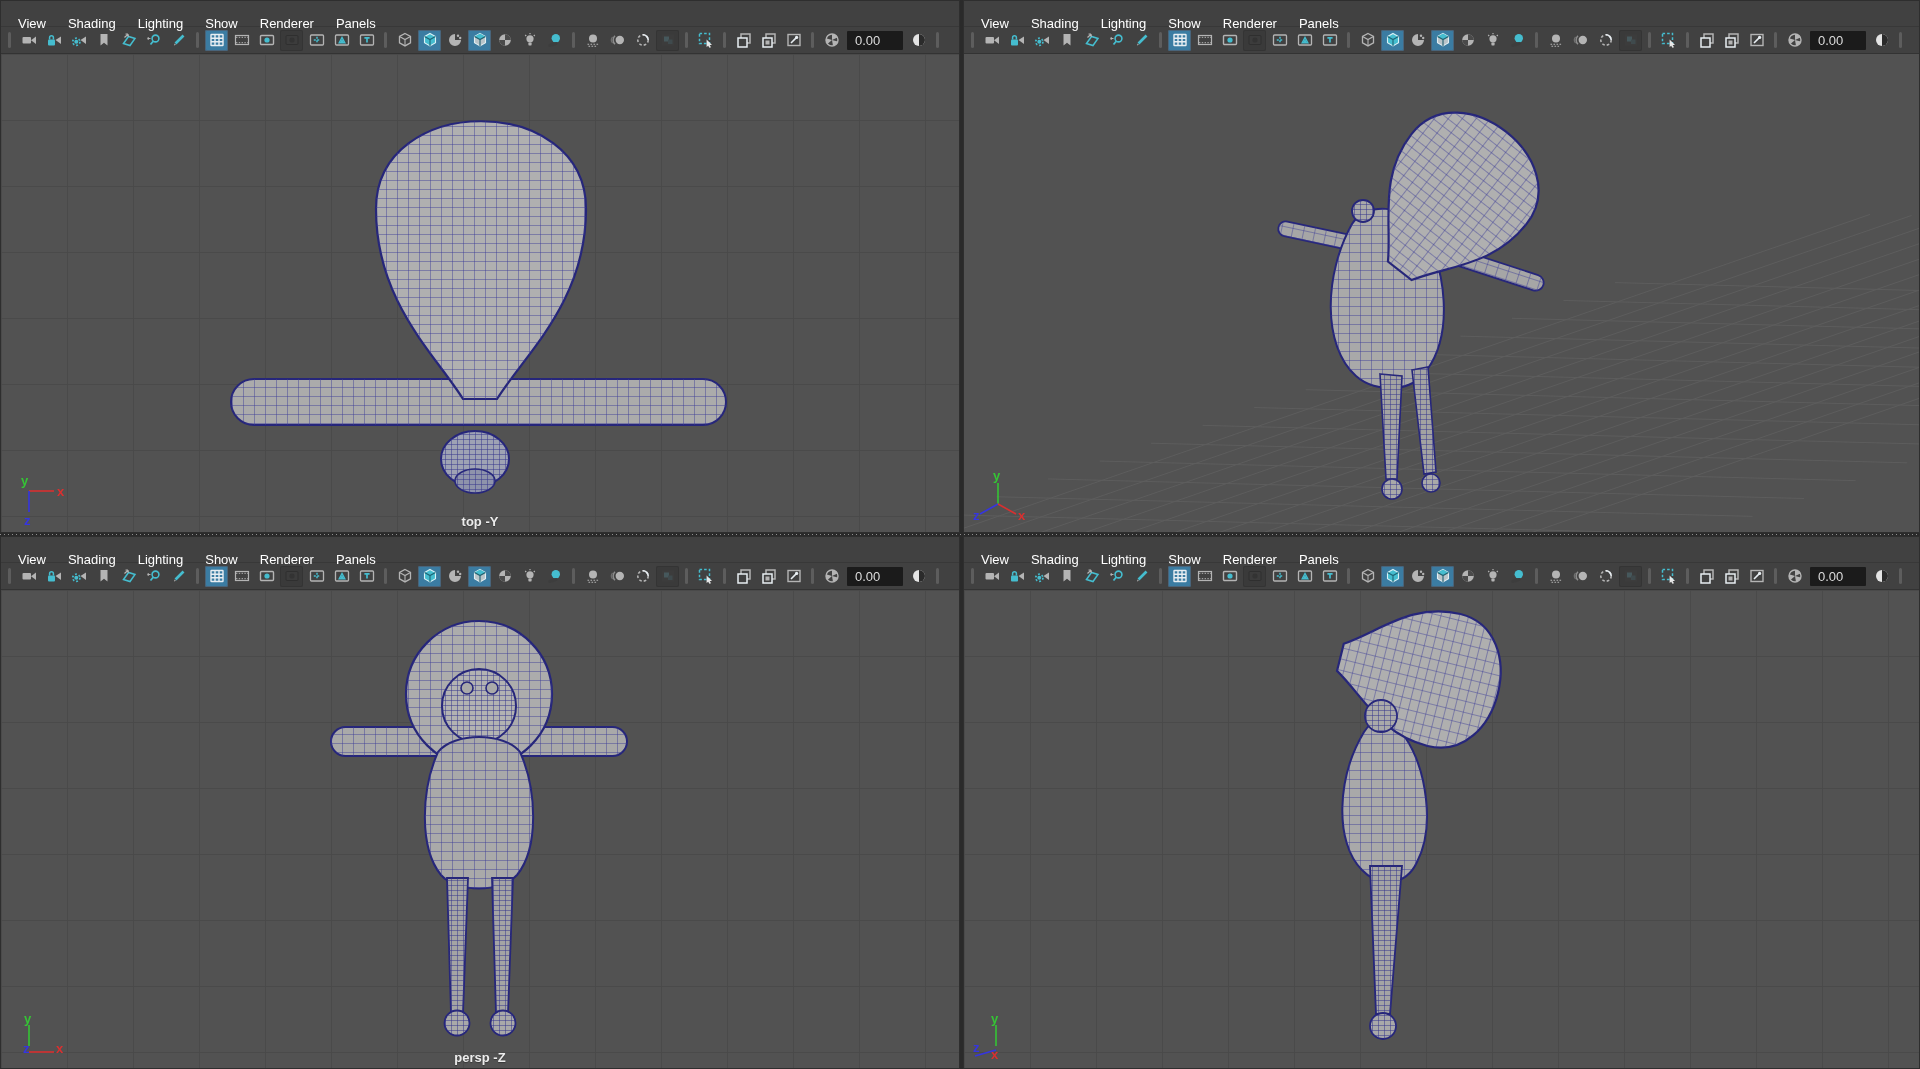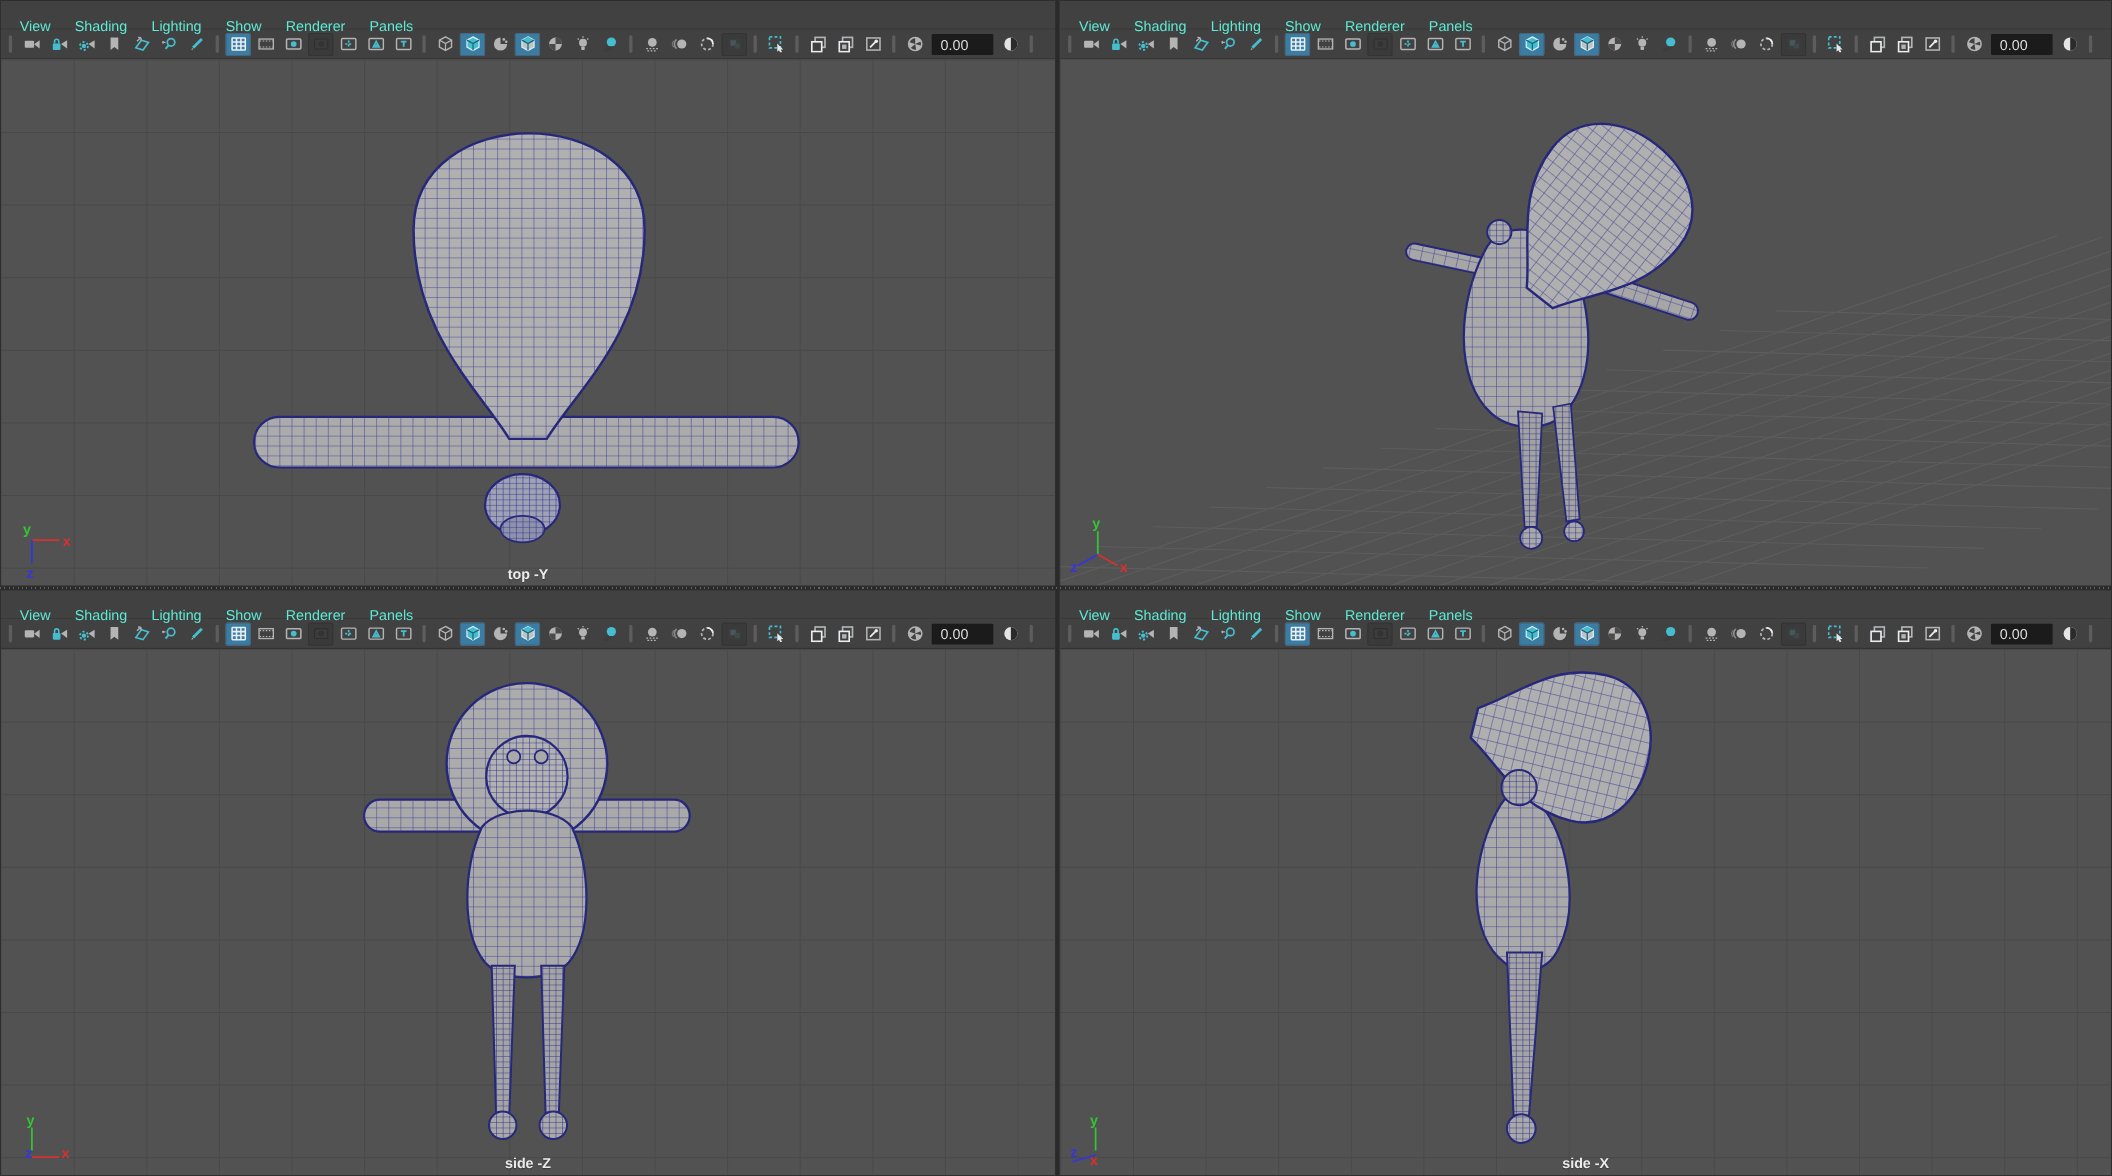--- a/index.html
+++ b/index.html
@@ -12,21 +12,21 @@
   .panel-tr { left:963px; top:0; width:957px; height:533px; }
   .panel-bl { left:0;   top:536px; width:960px; height:533px; }
   .panel-br { left:963px; top:536px; width:957px; height:533px; }
 
   .hsplit { position:absolute; left:0; top:533px; width:1920px; height:3px; background:#2a2a2a;
             background-image:repeating-linear-gradient(90deg,#8f8f8f 0 1px,transparent 1px 4px);
             background-size:100% 1px; background-position:0 1px; background-repeat:no-repeat; }
 
   .menubar { height:26px; background:#414141; display:flex; align-items:center;
              padding-left:6px; border-bottom:1px solid #383838; }
-  .mitem { color:#5eead4; font-size:13px; padding:0 11px; line-height:26px; cursor:default;margin-top:20px; }
+  .mitem { color:#ffffff; font-size:13px; padding:0 11px; line-height:26px; cursor:default;margin-top:20px; }
 
   .toolbar { height:27px; background:#414141; display:flex; align-items:center;
              padding:0 2px; border-bottom:1px solid #333333; overflow:hidden; white-space:nowrap; }
   .tbtn { width:23px; height:21px; min-width:23px; display:flex; align-items:center; justify-content:center;
           border-radius:2px; margin:0 1px; }
   .tbtn svg { width:16px; height:16px; display:block; }
   .tbtn.active { background:#3b7ca2; box-shadow:inset 0 0 0 1px #49647a; }
   .tbtn.disabled { background:#3a3a3a; box-shadow:inset 0 0 0 1px #343434; }
   .tsep { width:3px; height:16px; min-width:3px; background:#5d5d5d; border-radius:2px; margin:0 5px; }
   .tfield { width:56px; height:19px; min-width:56px; background:#1b1b1b; color:#dcdcdc;
@@ -845,21 +845,21 @@
           <circle cx="502" cy="433" r="12.5" fill="url(#wfDense)"></circle>
         </g>
       </svg>
       <svg class="axis" width="60" height="52">
         <line x1="20" y1="34" x2="20" y2="13" stroke="#35c435" stroke-width="1.6"></line>
         <text x="15" y="11" fill="#35c435">y</text>
         <line x1="20" y1="40" x2="45" y2="40" stroke="#d93030" stroke-width="1.6"></line>
         <text x="47" y="41" fill="#d93030">x</text>
         <text x="14" y="41" fill="#3535e0">z</text>
       </svg>
-      <div class="view-label">side -Z</div>
+      <div class="view-label">persp -Z</div>
     </div>
   </div>
 
   <div class="panel panel-br">
     <div class="menubar">
         <div class="mitem">View</div>
         <div class="mitem">Shading</div>
         <div class="mitem">Lighting</div>
         <div class="mitem">Show</div>
         <div class="mitem">Renderer</div>
@@ -1098,18 +1098,17 @@
           <circle cx="419" cy="436" r="13" fill="url(#wfDense)"></circle>
         </g>
       </svg>
       <svg class="axis" width="60" height="52">
         <line x1="24" y1="34" x2="24" y2="13" stroke="#35c435" stroke-width="1.6"></line>
         <text x="19" y="11" fill="#35c435">y</text>
         <line x1="24" y1="38" x2="3" y2="44" stroke="#3535e0" stroke-width="1.6"></line>
         <text x="1" y="40" fill="#3535e0">z</text>
         <text x="19" y="47" fill="#d93030">x</text>
       </svg>
-      <div class="view-label">side -X</div>
     </div>
   </div>
 
   <div class="hsplit"></div>
 </div>
 
 </body></html>

